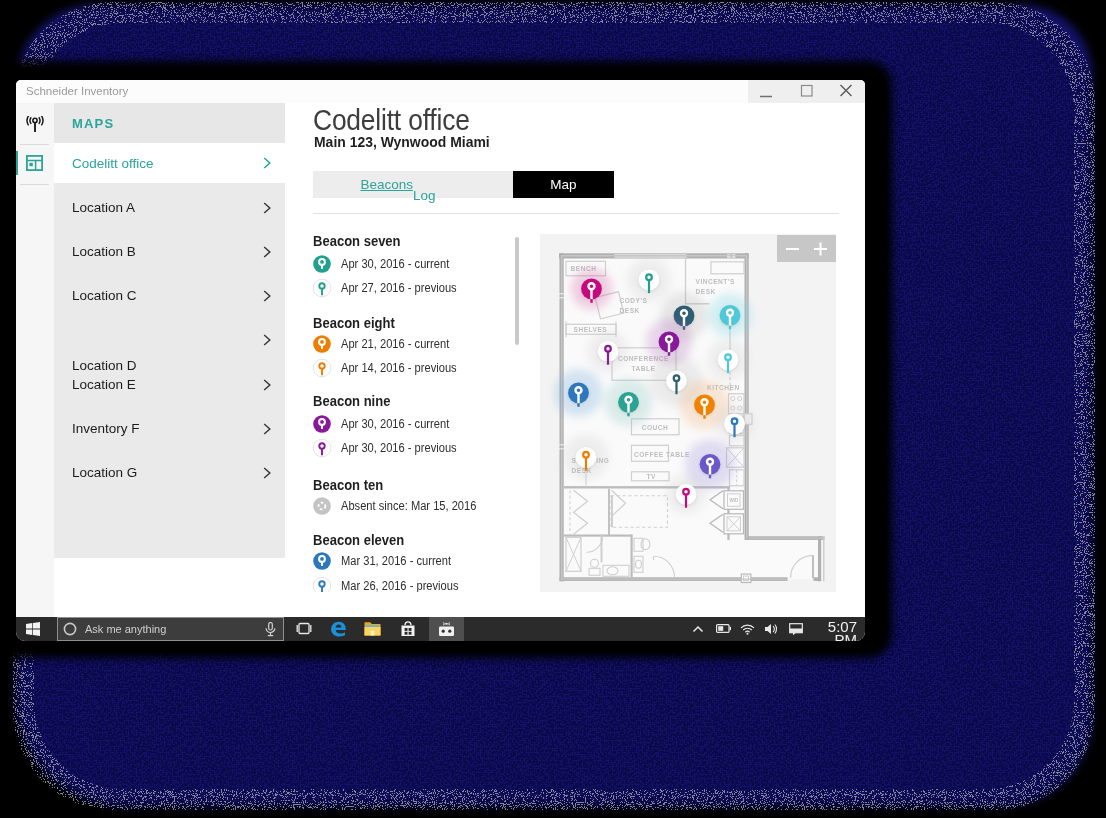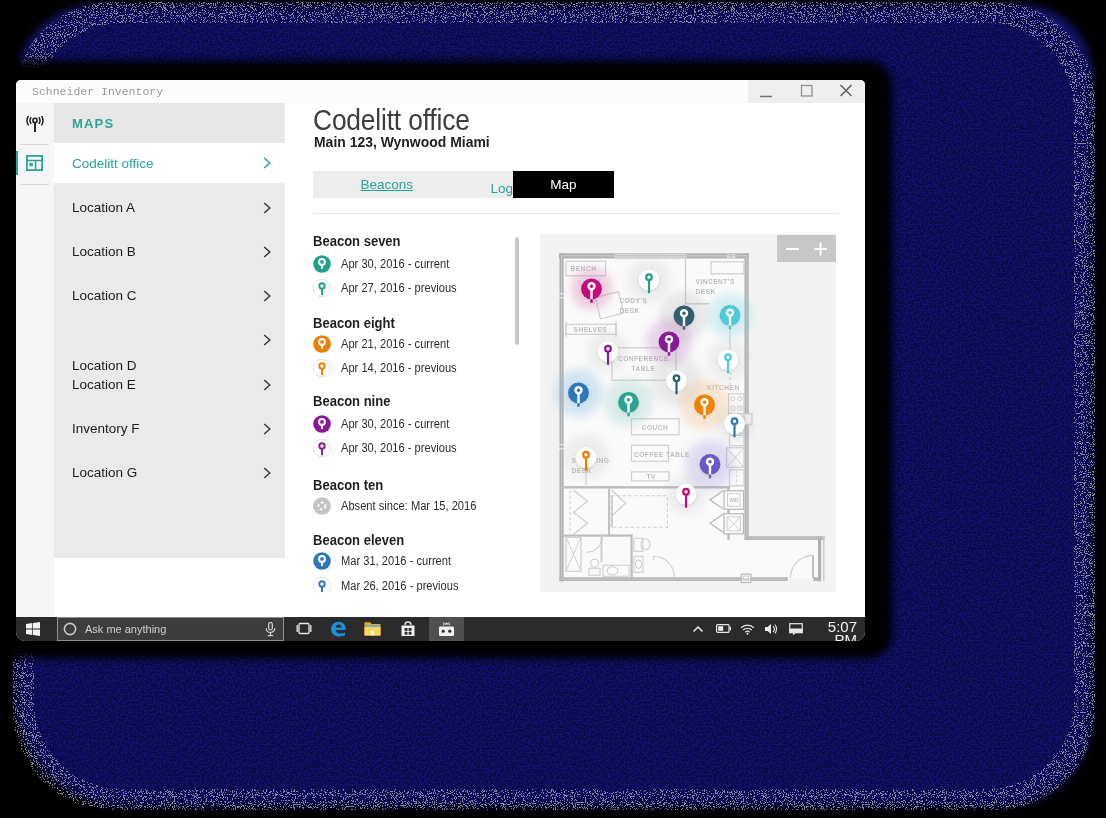--- a/index.html
+++ b/index.html
@@ -58,21 +58,21 @@
 </svg>
 
 <div class="abs" style="left:-12px; top:61px; width:904px; height:597px;
   background:#000; border-radius:0 24px 24px 0; filter:blur(4px);"></div>
 
 <div class="abs" style="left:16px; top:80px; width:849px; height:561px;
   background:#fff; border-radius:5px 5px 9px 9px; overflow:hidden;">
 
   <div class="abs" style="left:0; top:0; width:849px; height:23px; background:#fcfcfc;">
 
-    <span class="abs" style="left:16px; top:5px; font-size:11.5px; color:#9a9a9a;font-family:Liberation Mono, monospace;">Schneider Inventory</span>
+    <span class="abs" style="left:10px; top:5px; font-size:11.5px; color:#9a9a9a;">Schneider Inventory</span>
 
     <div class="abs" style="left:731.5px; top:0; width:117.5px; height:23px; background:#efefef;"></div>
 
     <svg class="abs" style="left:738px; top:0; width:24px; height:23px">
         <line x1="6" y1="16.5" x2="18" y2="16.5" stroke="#707070" stroke-width="1.3"></line>
       </svg>
 
     <svg class="abs" style="left:779px; top:0; width:24px; height:23px">
         <rect x="6.5" y="5.5" width="10.5" height="10.5" fill="none" stroke="#8a8a8a" stroke-width="1.2"></rect>
       </svg>
@@ -157,21 +157,21 @@
   <div class="abs" style="left:269px; top:23px; width:580px; height:513.5px; background:#fff;">
 
     <div class="abs" style="left:27.5px; top:0.5px; font-size:29px; font-weight:400; color:#3d3d3d; transform:scaleX(0.91); transform-origin:0 0; letter-spacing:-0.2px;">Codelitt office</div>
 
     <div class="abs" style="left:28.5px; top:30px; font-size:15px; font-weight:bold; color:#1f1f1f; transform:scaleX(0.93); transform-origin:0 0;">Main 123, Wynwood Miami</div>
 
     <div class="abs" style="left:28px; top:68px; width:301px; height:27px; background:#ededed;"></div>
 
     <div class="abs" style="left:28px; top:68px; width:100px; height:27px; font-size:13.5px; color:#2ba49a; text-align:right; line-height:28px;text-decoration:underline;">Beacons</div>
 
-    <div class="abs" style="left:128px; top:72px; width:100px; height:27px; font-size:13.5px; color:#2ba49a; text-align:right; line-height:28px;">Log</div>
+    <div class="abs" style="left:128px; top:79px; width:100px; height:27px; font-size:13.5px; color:#2ba49a; text-align:left; line-height:28px;">Log</div>
 
     <div class="abs" style="left:228px; top:68px; width:101px; height:27px; background:#000000; font-size:13.5px; color:#fff; text-align:center; line-height:28px;">Map</div>
 
     <div class="abs" style="left:28px; top:109.6px; width:526px; height:1px; background:#e2e2e2;"></div>
     <div class="abs" style="left:0; top:0; width:268px; height:489px; overflow:hidden;">
 
     <div class="abs" style="left:28px; top:129.5px; font-size:14px; font-weight:bold; color:#1f1f1f; transform:scaleX(0.93); transform-origin:0 0;">Beacon seven</div>
     <svg class="abs" style="left:26.69999999999999px; top:150.5px; width:20px; height:21px" viewBox="0 0 20 21">
           <circle cx="10" cy="10" r="8.8" fill="#21a08e"></circle>
           <circle cx="10" cy="7.9" r="2.9" fill="none" stroke="#fff" stroke-width="2"></circle>

